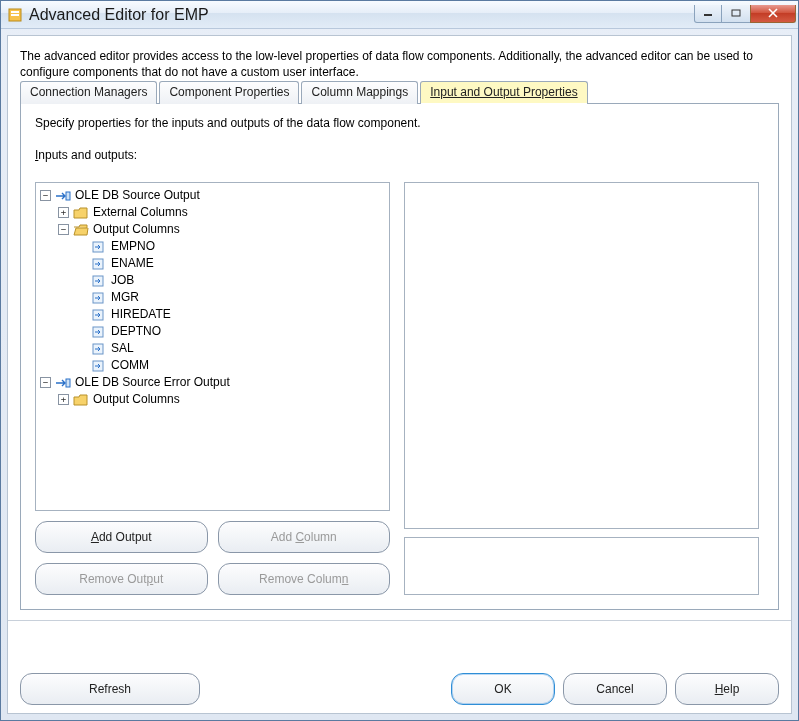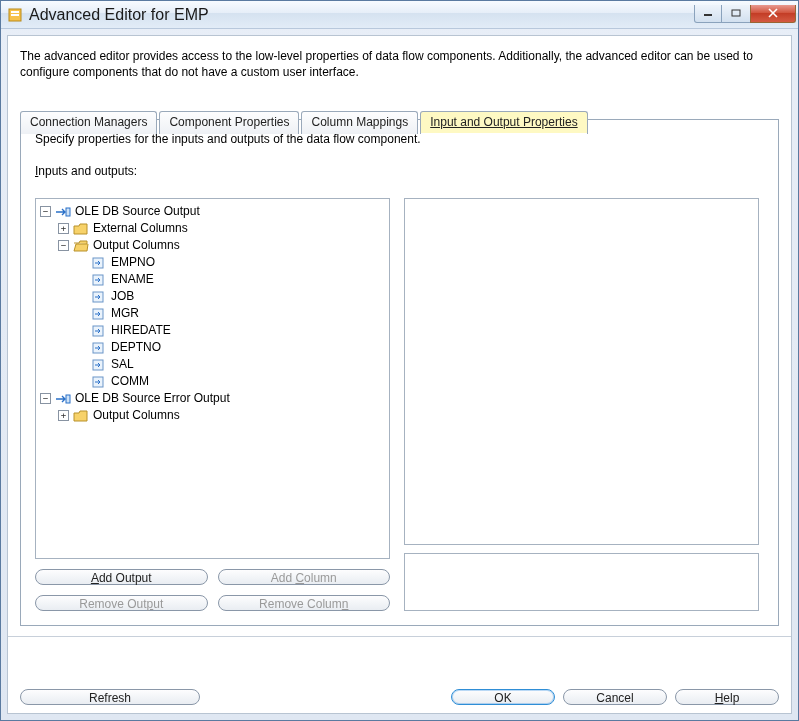--- a/index.html
+++ b/index.html
@@ -63,26 +63,25 @@
     margin: 6px;
     background: #fff;
     border: 1px solid #b8c4d2;
     display:flex;
     flex-direction:column;
     padding: 12px 12px 8px 12px;
   }
   .description {
     color:#000;
     line-height:1.35;
-    margin-bottom: 16px;
   }
   .tabs {
     display:flex;
     position:relative;
-    top:15px;
+    top:1px;
     z-index:2;
   }
   .tab {
     border:1px solid #9aa9ba;
     border-bottom:none;
     padding:3px 9px 4px 9px;
     margin-right:2px;
     background:linear-gradient(#fdfdfe,#eef1f5);
     border-radius:3px 3px 0 0;
     color:#222;
@@ -132,21 +131,21 @@
     display:inline-flex;align-items:center;justify-content:center;
     font-size:9px;line-height:1;font-family:monospace;color:#333;
     margin-right:2px;flex-shrink:0;
   }
   .noexp { width:11px;height:11px;display:inline-block;margin-right:2px;flex-shrink:0; }
   .nodeicon { width:16px;height:14px;display:inline-flex;align-items:center;justify-content:center;flex-shrink:0;margin-right:2px; }
   .folder svg, .arrowicon svg, .colicon svg { display:block; }
   .btnrow { display:flex;gap:10px;margin-top:10px; }
   .btn {
     flex:1;
-    height:16px;
+    height:32px;
     border:1px solid #8a97a8;
     background:linear-gradient(#fdfdfe,#e9edf2);
     border-radius:12px;
     font:inherit;
     color:#222;
     cursor:default;
   }
   .btn[disabled] { color:#9a9a9a; }
   .propgrid { border:1px solid #a6b2c0;flex:1;background:#fff; }
   .propdesc { border:1px solid #a6b2c0;height:58px;background:#fff;margin-top:8px; }

